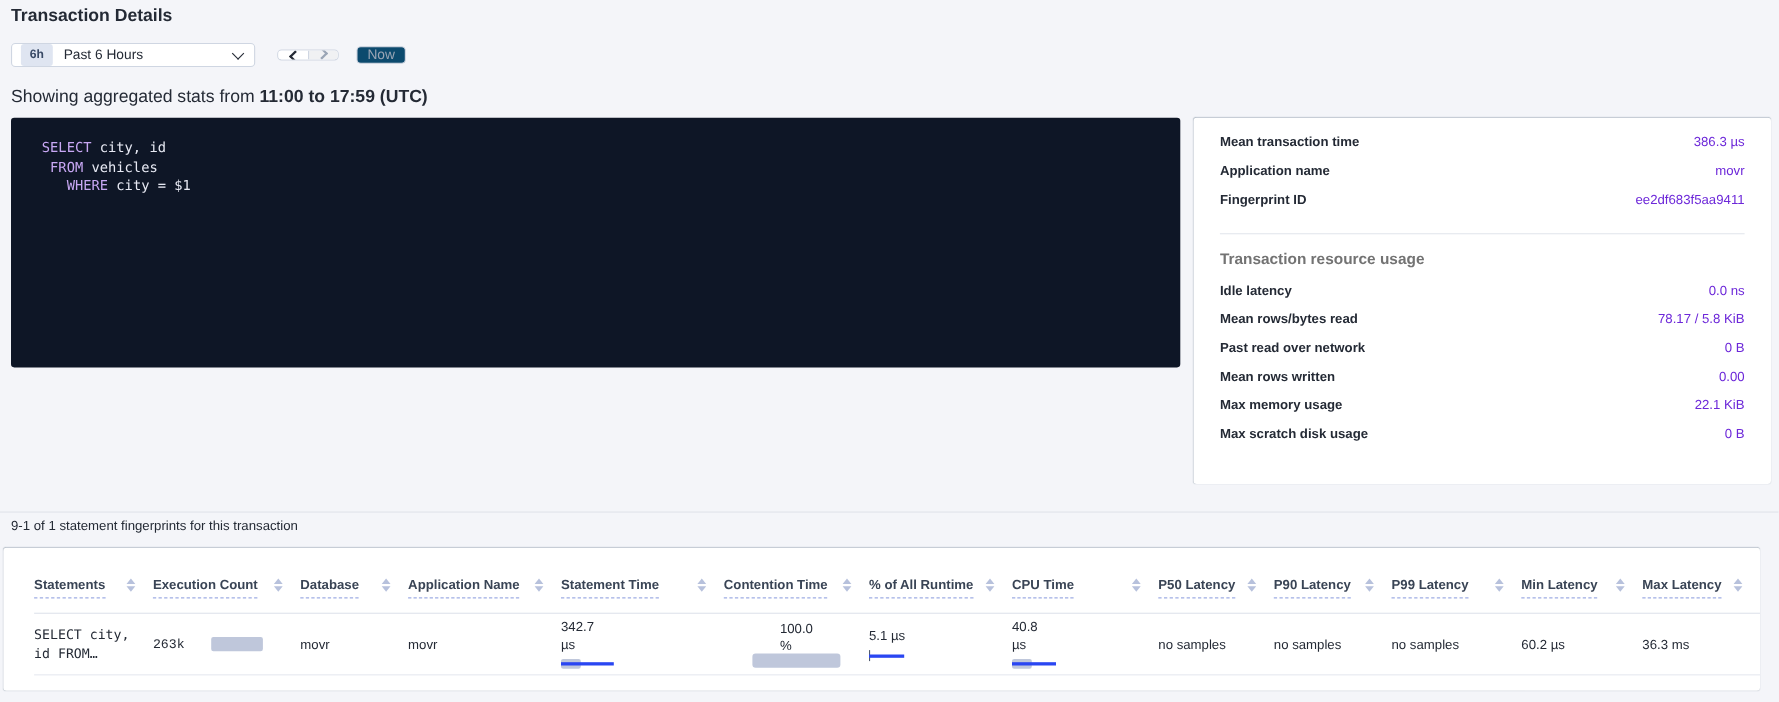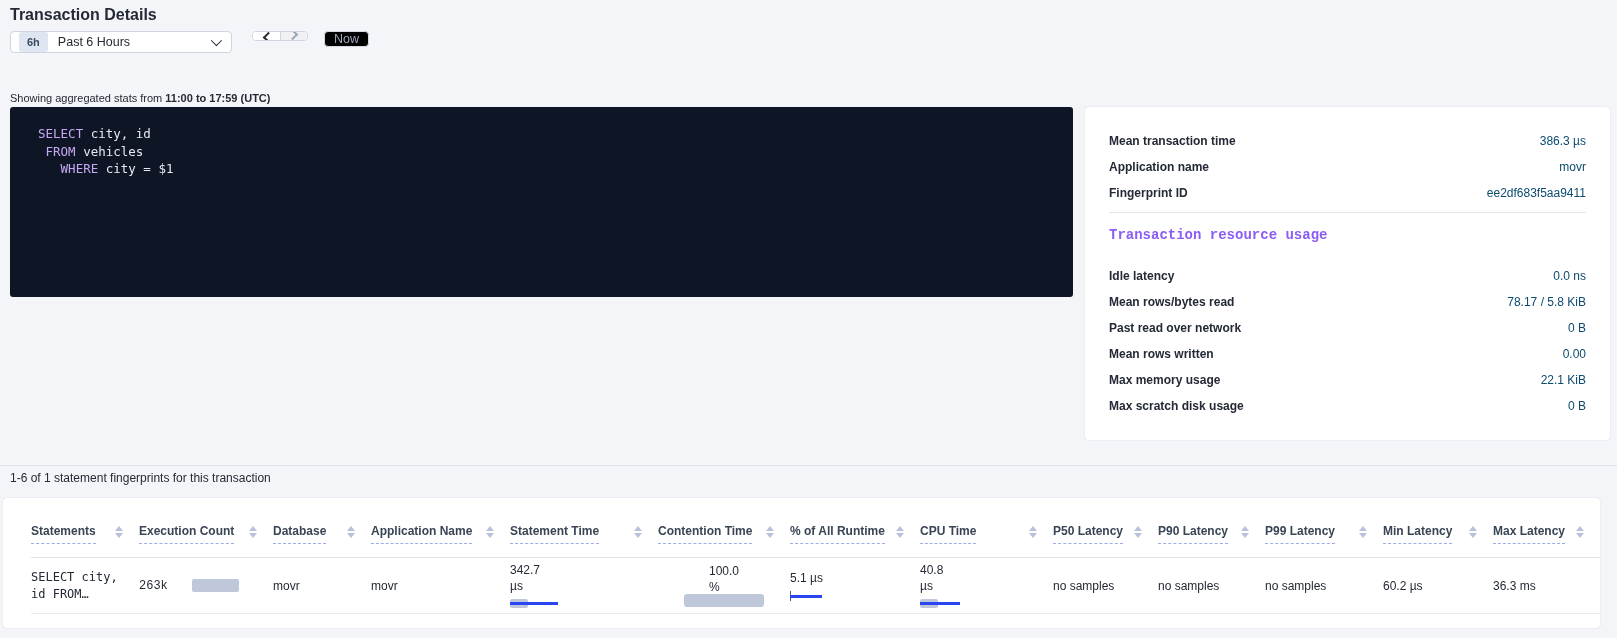--- a/index.html
+++ b/index.html
@@ -6,65 +6,65 @@
   html,body { width:1617px; height:638px; }
   body {
     font-family:"Liberation Sans", sans-serif;
     background:#f4f5f9;
     color:#394455;
     position:relative;
     overflow:hidden;
   }
   
   .page-title { position:absolute; left:10px; top:6px; font-size:16px; font-weight:700; color:#242a35; }
-  .controls { position:absolute; left:10px; top:31px; height:37px; display:flex; align-items:flex-start; }
+  .controls { position:absolute; left:10px; top:31px; height:37px; display:flex; align-items:center; }
   .time-dropdown {
     width:222px; background:#fff; border:1px solid #cfd6e2; border-radius:4px;
     display:flex; align-items:center; padding:0 12px 0 8px; cursor:pointer;
   }
   .time-badge { background:#dfe5f1; color:#394a66; font-size:11px; font-weight:700;
     padding:4px 8px; border-radius:3px; margin-right:10px; }
   .time-label { font-size:12.5px; color:#242a35; flex:1; }
   .chev-down { width:8px; height:8px; border-right:1.5px solid #242a35; border-bottom:1.5px solid #242a35;
     transform:rotate(45deg) translateY(-2px); }
   .arrow-group { display:flex; margin-left:20px; border:1px solid #cfd6e2; border-radius:4px; overflow:hidden; background:#fff; }
   .arrow-btn { width:27px; display:flex; align-items:center; justify-content:center; cursor:pointer; background:#fff; }
   .arrow-btn.disabled { background:#f0f1f3; cursor:default; }
   .arrow-btn + .arrow-btn { border-left:1px solid #cfd6e2; }
   .chev-left { width:8px; height:8px; border-left:2px solid #242a35; border-bottom:2px solid #242a35;
     transform:rotate(45deg) translateX(2px); }
   .chev-right { width:8px; height:8px; border-right:2px solid #9aa5b5; border-top:2px solid #9aa5b5;
     transform:rotate(45deg) translateX(-2px); }
-  .now-btn { margin-left:16px; min-width:38px; padding:0 9px; background:#000000; border:1px solid #d5d9e4;
+  .now-btn { margin-left:16px; min-width:38px; padding:0 9px; background:#0c4a6e; border:1px solid #d5d9e4;
     border-radius:4px; color:#9aa5b5; font-size:12.5px; display:flex; align-items:center; justify-content:center; }
-  .range-caption { position:absolute; left:10px; top:80px; font-size:11px; color:#242a35;margin-top:12px; }
+  .range-caption { position:absolute; left:10px; top:80px; font-size:16px; color:#242a35; }
   .range-caption b { font-weight:700; }
 
   
   .sql-card {
-    position:absolute; left:10px; top:107px; width:1063px; height:190px;
+    position:absolute; left:10px; top:107px; width:1063px; height:227px;
     background:#0e1626; border-radius:3px; padding:18px 28px;
   }
   .sql-card pre {
     font-family:"DejaVu Sans Mono", monospace; font-size:12.5px; line-height:17.5px;
     color:#e7e9f3; white-space:pre;
   }
   .kw { color:#c7a7f3; }
 
   
   .summary-card {
     position:absolute; left:1085px; top:107px; width:525px; height:333px;
     background:#fff; border-radius:3px; box-shadow:0 0 1px rgba(67,90,111,.4);
     padding:15px 24px 0 24px;
   }
-  .kv { height:26px; display:flex; align-items:flex-end; justify-content:space-between; }
+  .kv { height:26px; display:flex; align-items:flex-start; justify-content:space-between; }
   .kv .k { font-size:12px; font-weight:700; color:#242a35; }
-  .kv .v { font-size:12px; color:#0c4a6e; }
+  .kv .v { font-size:12px; color:#6d28d9; }
   .summary-divider { border:none; border-top:1px solid #e3e6ed; margin:12px 0 14px 0; }
-  .resource-heading { font-size:14px; font-weight:700; color:#8b5cf6; margin-bottom:14px;font-family:Liberation Mono, monospace; }
+  .resource-heading { font-size:14px; font-weight:700; color:#737373; margin-bottom:14px; }
 
   
   .section-divider { position:absolute; left:0; top:465px; width:1617px; border:none; border-top:1px solid #e0e3ea; }
   .stmt-caption { position:absolute; left:10px; top:471px; font-size:12px; color:#242a35; }
 
   .table-card {
     position:absolute; left:3px; top:498px; width:1597px; height:130px;
     background:#fff; border-radius:3px; box-shadow:0 0 1px rgba(67,90,111,.4);
     overflow:hidden; padding-left:28px;
   }
@@ -163,21 +163,21 @@
     <span class="k">Max memory usage</span>
     <span class="v">22.1 KiB</span>
   </div>
   <div class="kv">
     <span class="k">Max scratch disk usage</span>
     <span class="v">0 B</span>
   </div>
 </div>
 
 <hr class="section-divider">
-<div class="stmt-caption">1-6 of 1 statement fingerprints for this transaction</div>
+<div class="stmt-caption">9-1 of 1 statement fingerprints for this transaction</div>
 
 <div class="table-card">
   <div class="grid-row thead">
     <div class="th">
       <span class="th-label">Statements</span>
       <span class="sort-icon">
           <span class="tri-up"></span>
           <span class="tri-down"></span>
         </span>
     </div>

